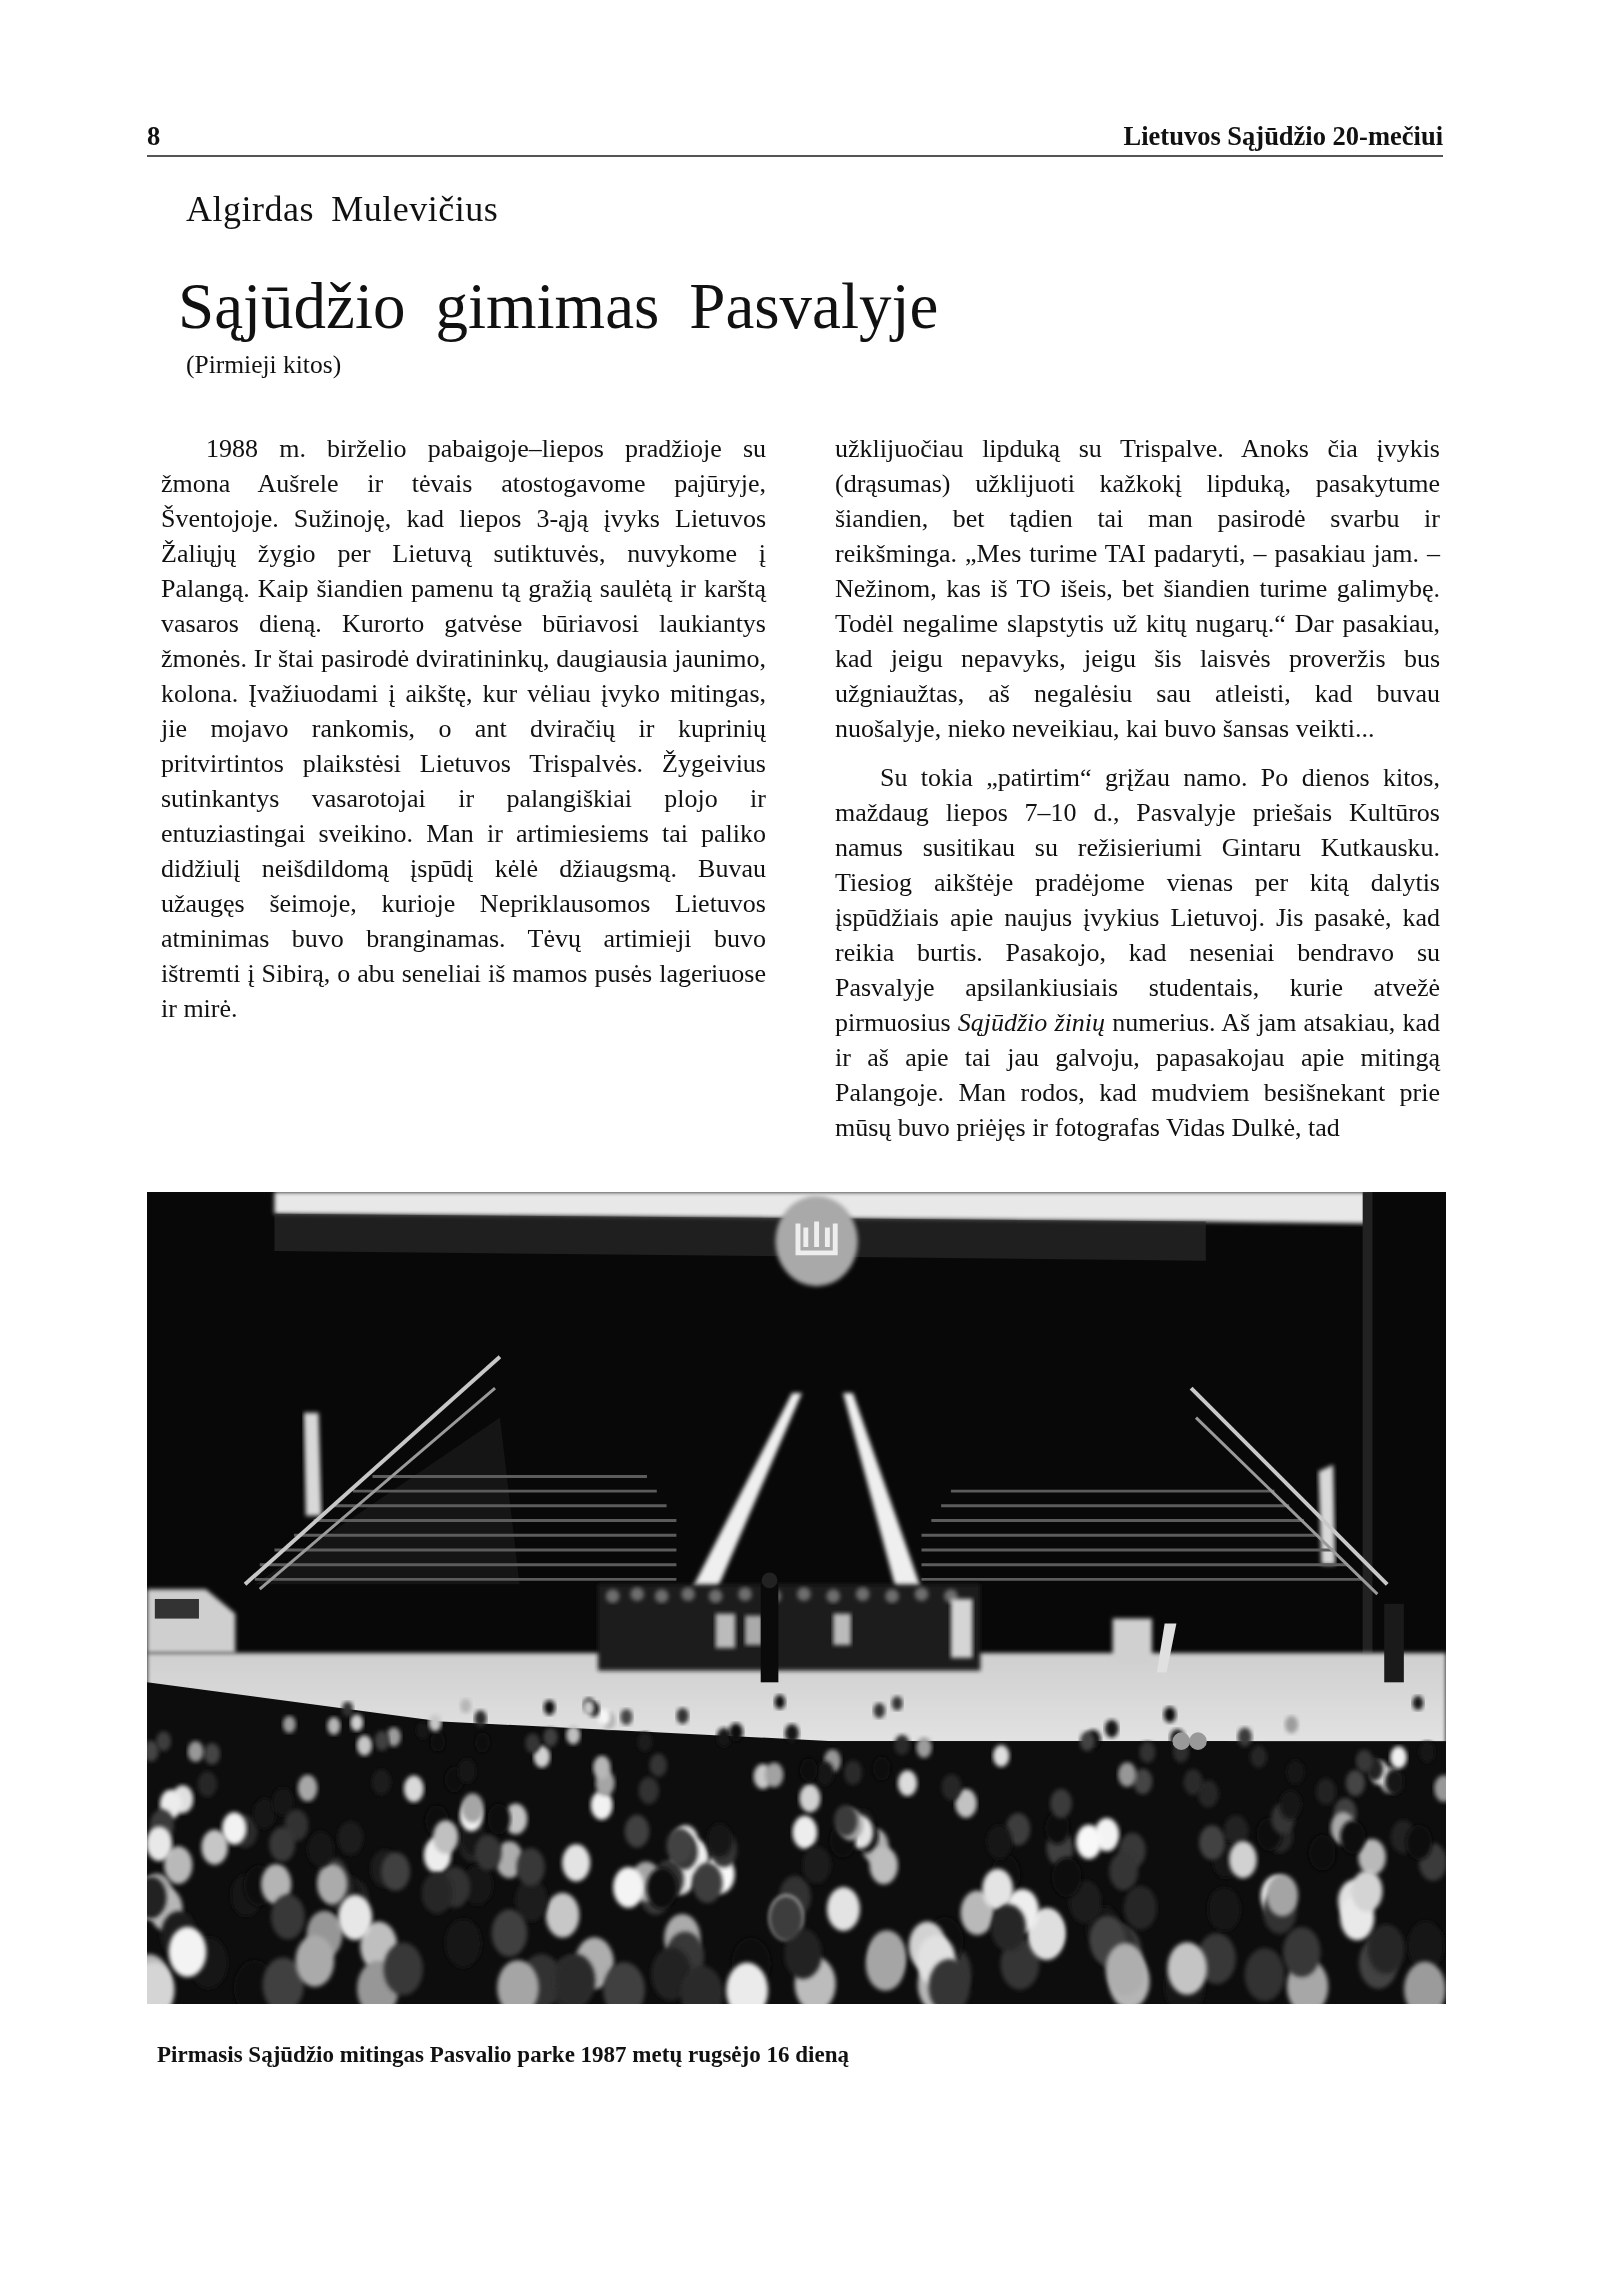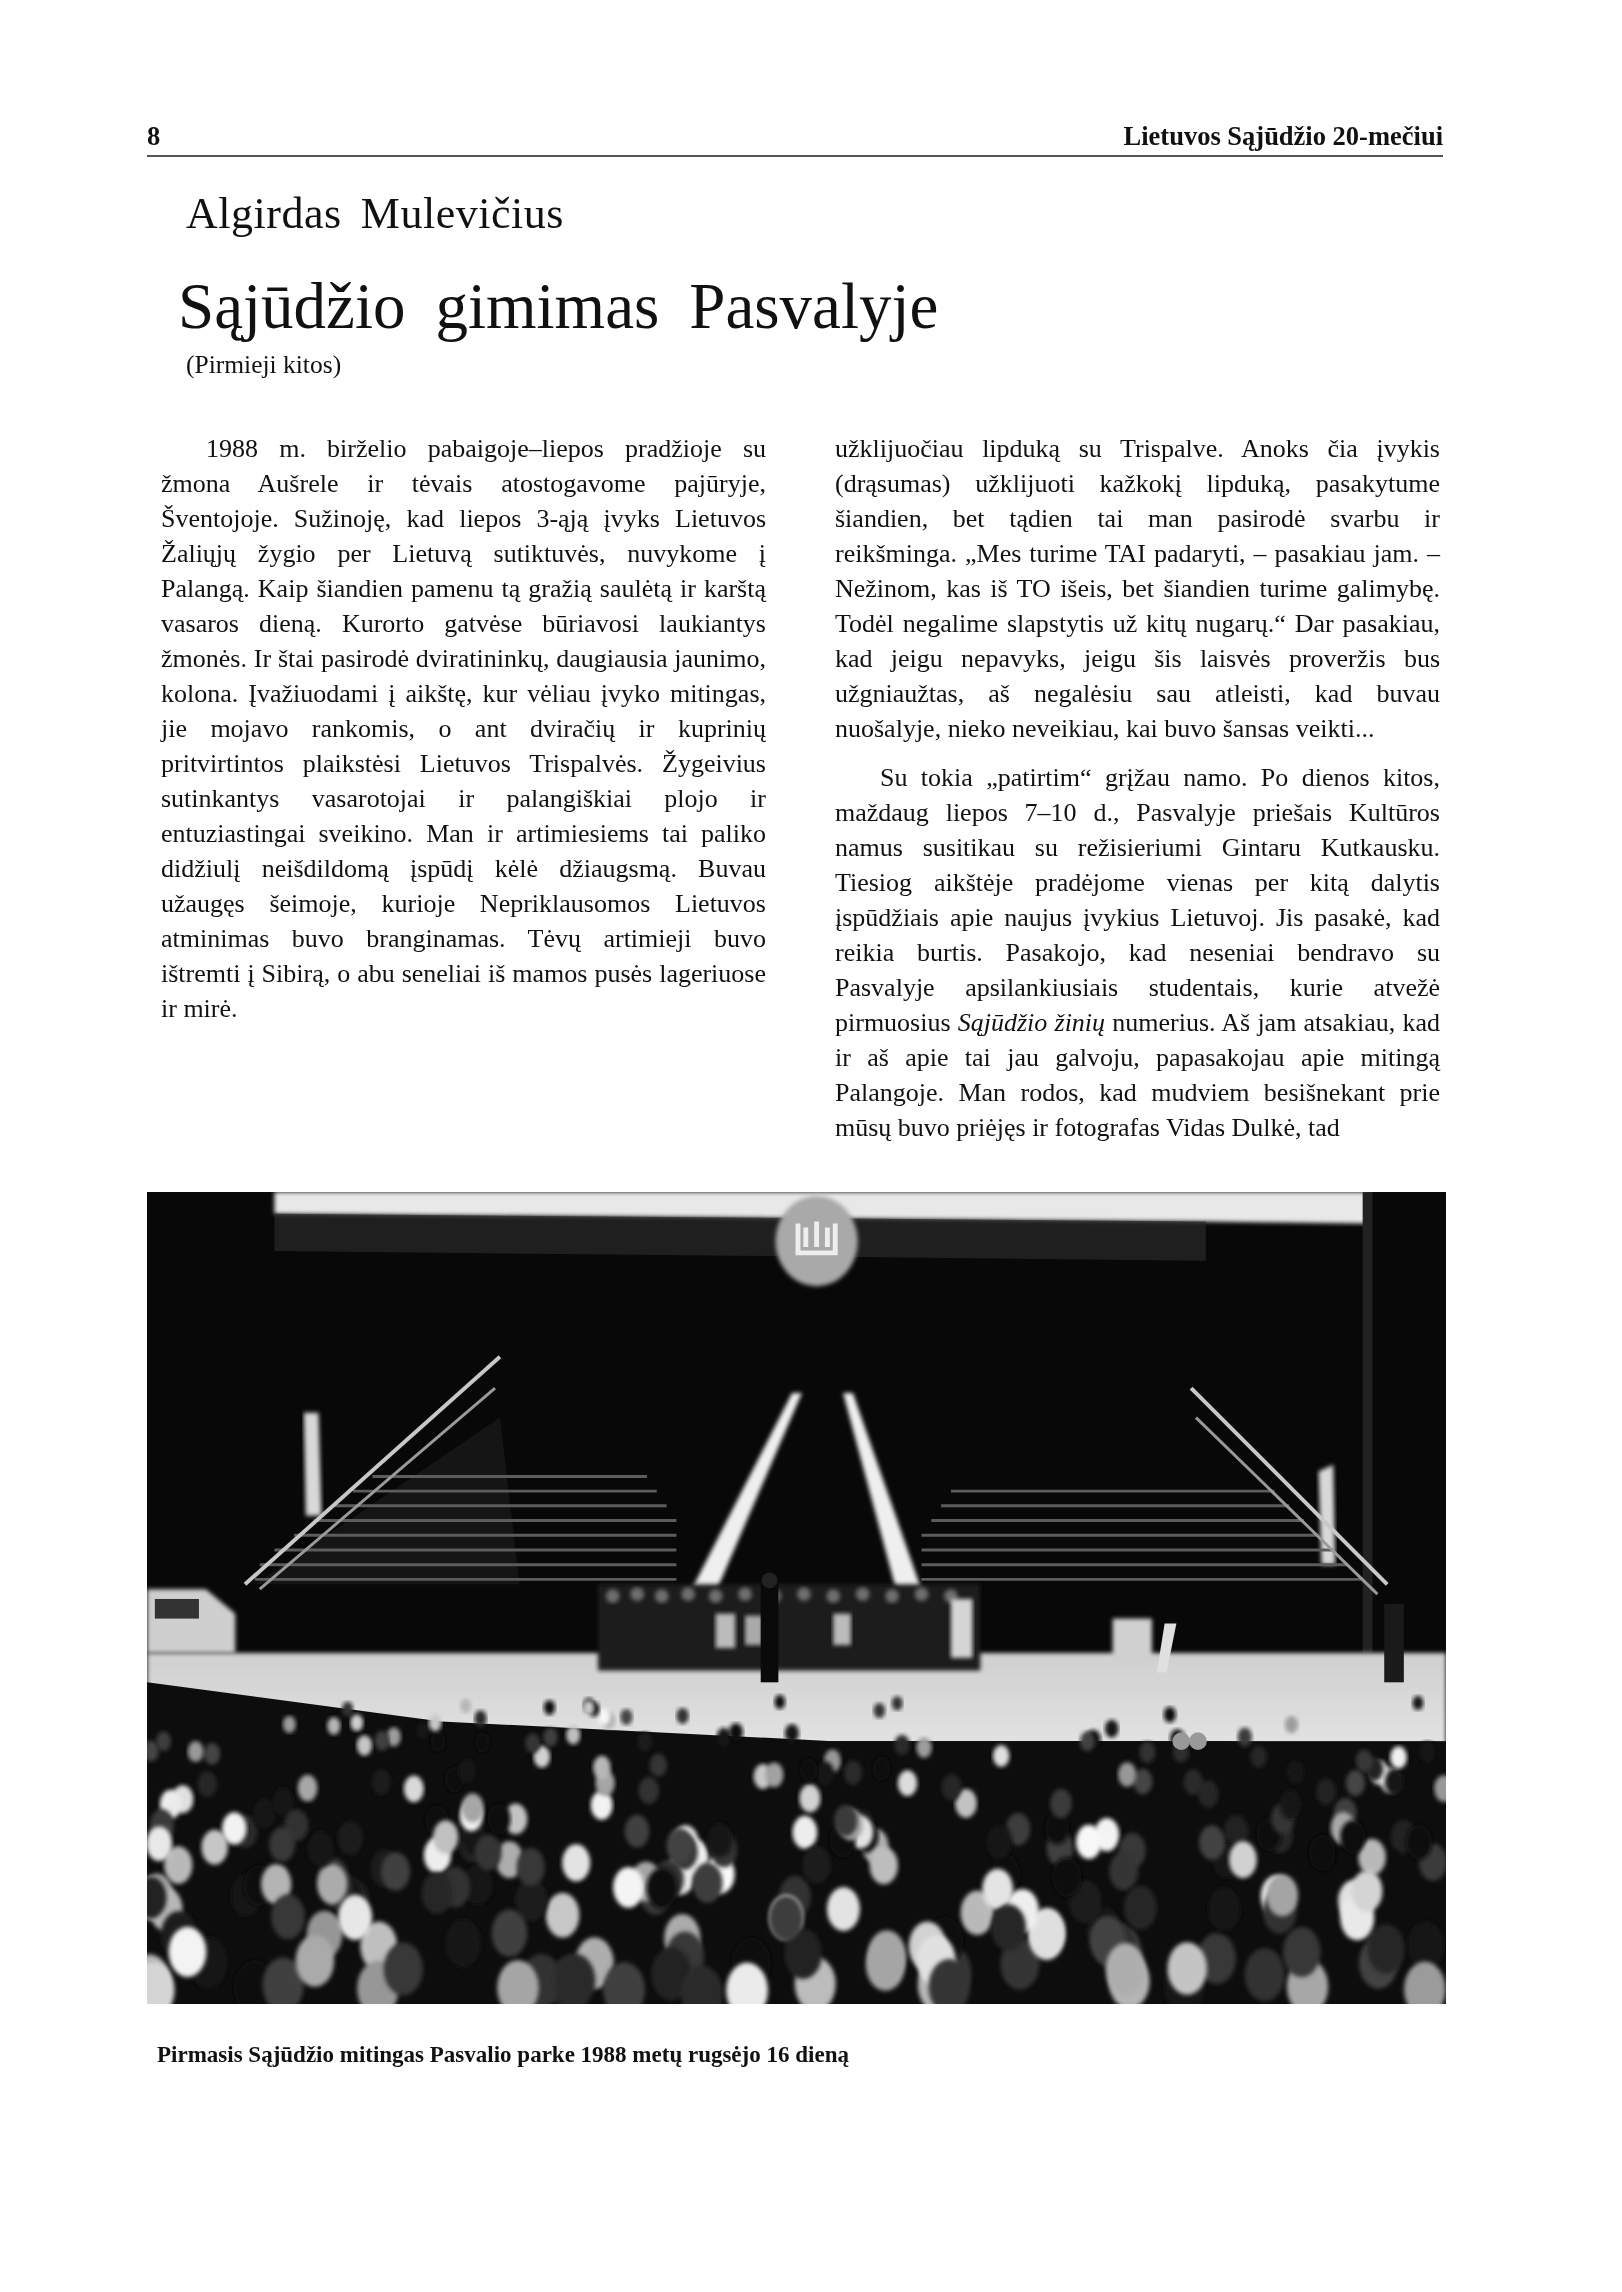--- a/index.html
+++ b/index.html
@@ -8,21 +8,21 @@
     font-family: "Liberation Serif", "DejaVu Serif", serif; color: #111;
   }
   .running-head {
     position: absolute; left: 147px; top: 116px; width: 1296px; height: 39px;
     border-bottom: 2.9px solid #555;
     font-weight: bold; font-size: 26.5px; line-height: 33px;
   }
   .running-head .page-no { position: absolute; left: 0; top: 3.9px; }
   .running-head .journal { position: absolute; right: 0; top: 3.9px; margin-left: 44px; }
 
-  .author { position: absolute; left: 186px; top: 188px; font-size: 44px; letter-spacing: 0.5px; word-spacing: 7.8px; }
+  .author { position: absolute; left: 186px; top: 188px; font-size: 36px; letter-spacing: 0.5px; word-spacing: 7.8px; }
   .title { position: absolute; left: 178px; top: 267px; font-size: 65px; line-height: 78px; word-spacing: 13.7px; }
   .subtitle { position: absolute; left: 186px; top: 350px; font-size: 25.5px; }
 
   .col {
     position: absolute; top: 417px; width: 633px;
     font-size: 26px; line-height: 35px; text-align: justify; hyphens: manual;
   }
   .col.left { left: 147px; }
   .col.right { left: 821px; }
   .col p { margin: 14px; text-indent: 45px; }
@@ -429,14 +429,14 @@
         <ellipse cx="137.9" cy="665.3" rx="13.2" ry="17.7" fill="rgb(56,56,56)" filter="url(#blur2)"></ellipse>
         <ellipse cx="818.3" cy="810.4" rx="21.1" ry="28.1" fill="rgb(53,53,53)" filter="url(#blur2)"></ellipse>
         <g>
           <circle cx="1055" cy="560" r="9" fill="#999"></circle>
           <circle cx="1072" cy="560" r="9" fill="#999"></circle>
         </g>
       </g>
   </svg>
 </div>
 
-<div class="caption">Pirmasis Sąjūdžio mitingas Pasvalio parke 1988 metų rugsėjo 16 dieną</div>
+<div class="caption">Pirmasis Sąjūdžio mitingas Pasvalio parke 1987 metų rugsėjo 16 dieną</div>
 
 
 </body></html>

